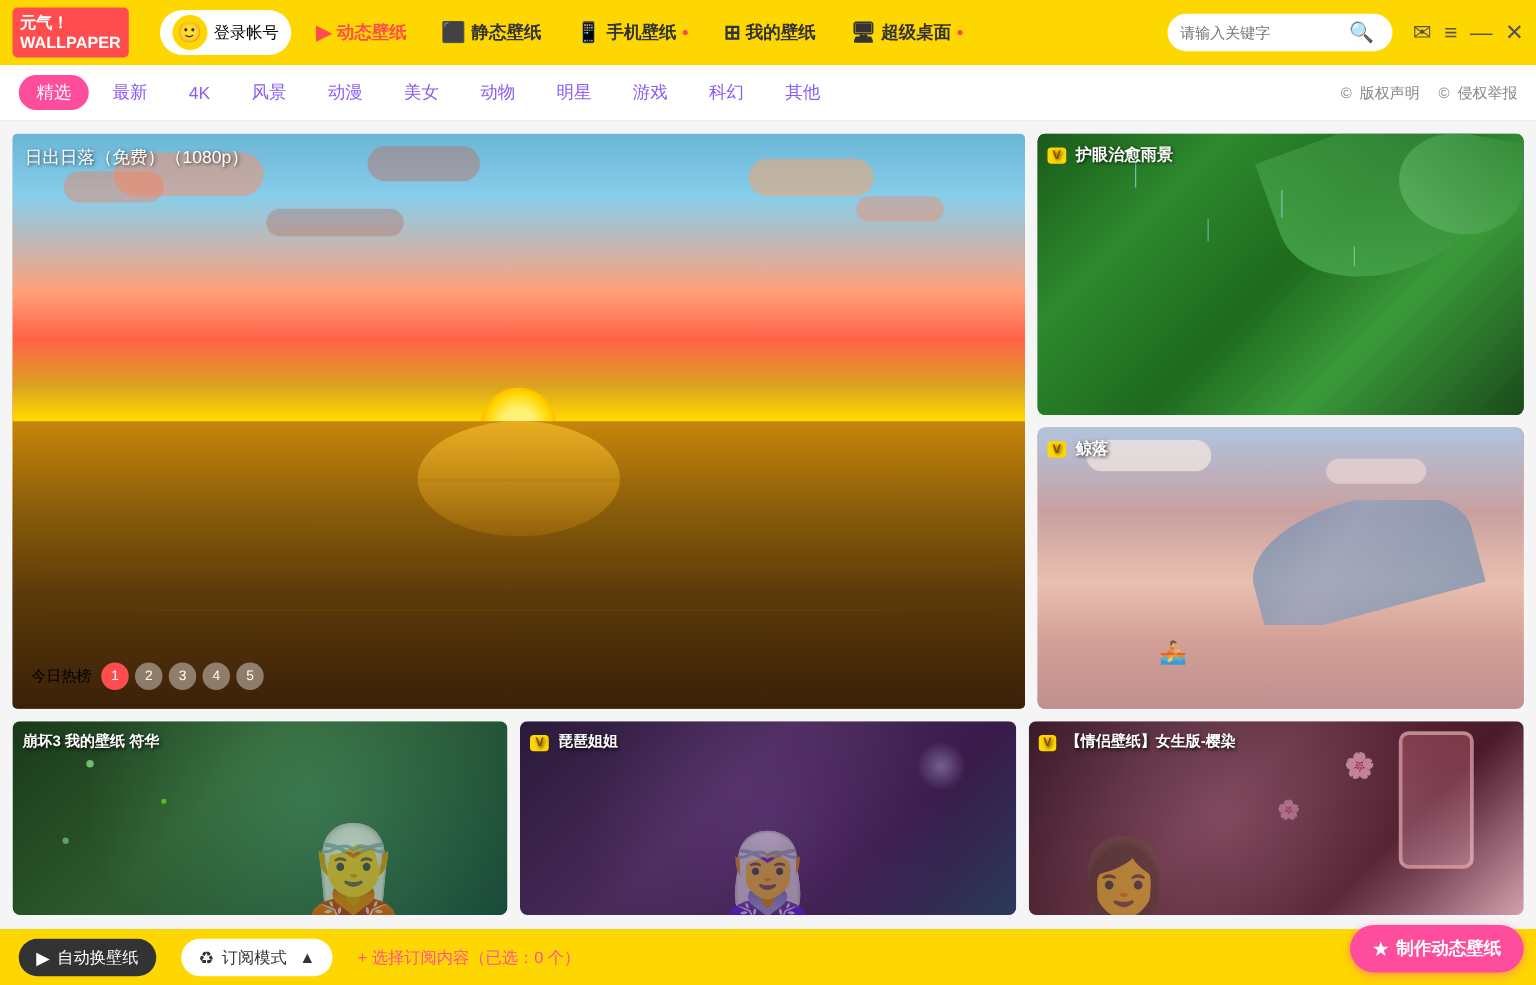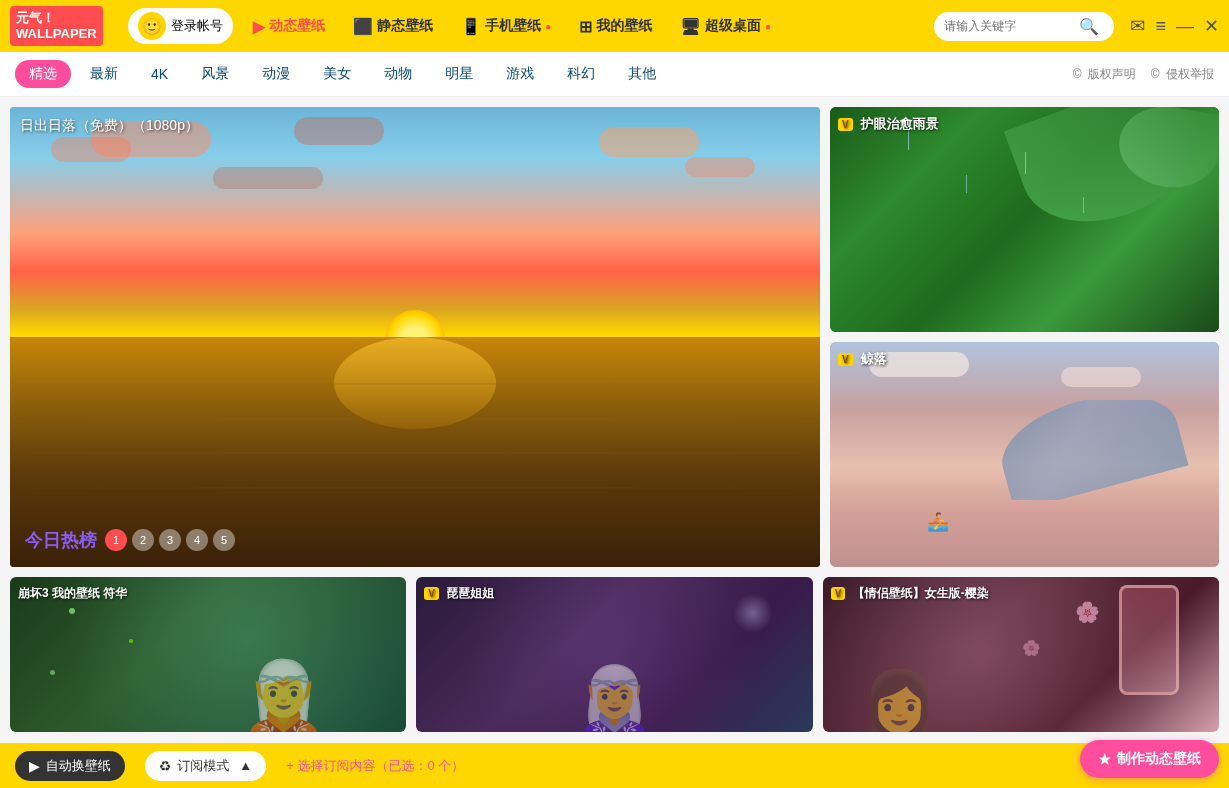--- a/index.html
+++ b/index.html
@@ -119,21 +119,21 @@
       gap: 5px;
       border-bottom: 1px solid #eee;
     }
     .cat-btn {
       padding: 5px 14px;
       border-radius: 15px;
       border: none;
       background: none;
       cursor: pointer;
       font-size: 14px;
-      color: #0c4a6e;
+      color: #8b5cf6;
     }
     .cat-btn.selected {
       background: #FF4D9E;
       color: white;
     }
     .cat-right {
       margin-left: auto;
       display: flex;
       gap: 15px;
       font-size: 12px;
@@ -201,23 +201,23 @@
     }
     .hotrank {
       position: absolute;
       bottom: 15px;
       left: 15px;
       display: flex;
       align-items: center;
       gap: 8px;
     }
     .hotrank-label {
-      color: #8b5cf6;
-      font-size: 18px;
-      font-weight: bold;
+      color: #000000;
+      font-size: 12px;
+      font-weight: normal;
     }
     .hotrank-dots {
       display: flex;
       gap: 5px;
     }
     .hotdot {
       width: 22px;
       height: 22px;
       border-radius: 50%;
       display: flex;

